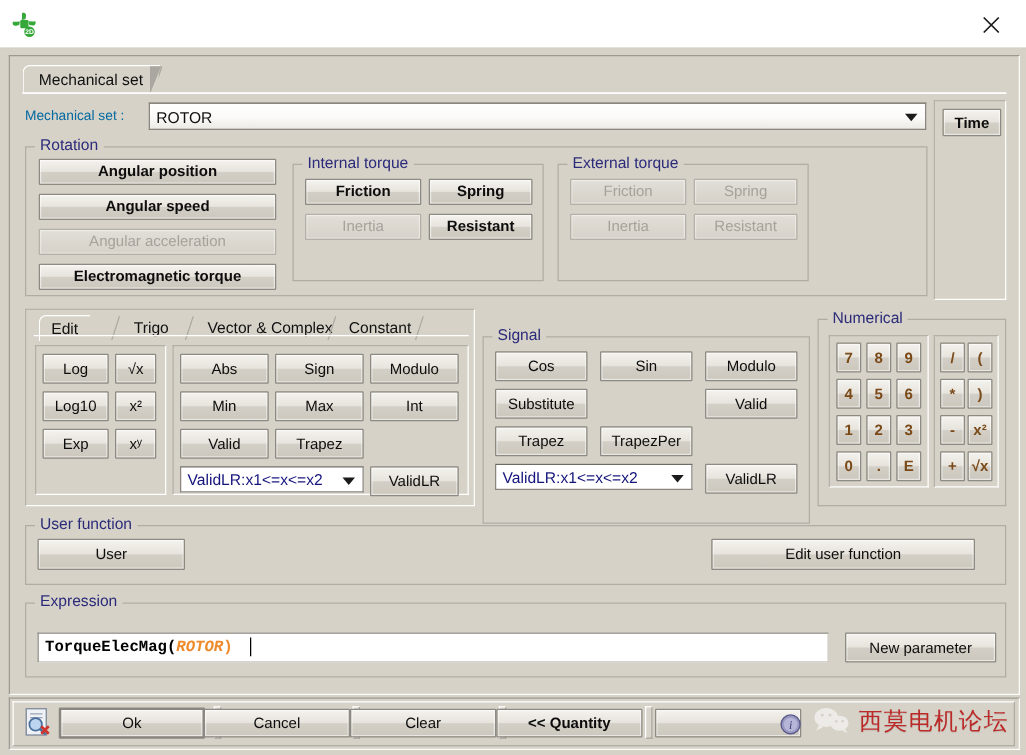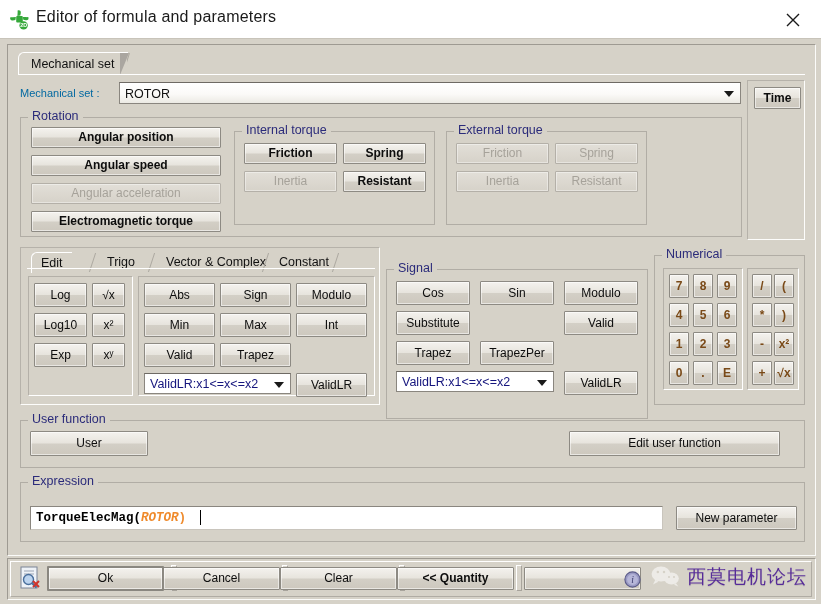--- a/index.html
+++ b/index.html
@@ -99,21 +99,21 @@
   .bb-inner{position:absolute;left:2px;top:2px;width:800px;height:34px;
             border:1px solid #ffffff;border-right-color:#b0aca4;border-bottom-color:#b0aca4;}
   .grip{position:absolute;width:6px;height:26px;box-sizing:border-box;
         border-left:1px solid #fff;border-top:1px solid #fff;
         border-right:1px solid #a8a49c;border-bottom:1px solid #a8a49c;background:#d9d5cc;}
   .btn.default{border:2px solid #8a8780;box-shadow:inset 0 0 0 1px rgba(255,255,255,.6);}
 
   
   .watermark{position:absolute;right:14px;top:560px;height:34px;display:flex;align-items:center;
              color:#f2f0ec;opacity:.92;pointer-events:none;}
-  .wm-text{font-size:19px;letter-spacing:1px;color:#4c1d95;
+  .wm-text{font-size:19px;letter-spacing:1px;color:#b91c1c;
            text-shadow:0 1px 1px rgba(0,0,0,.12);}
   .wm-icon{margin-right:7px;}
 
   .docicon{position:absolute;}
 </style>
 </head>
 <body>
 
 <div class="win">
 
@@ -123,21 +123,20 @@
         <g fill="#35a83a">
           <path d="M8.6 1.4c2.2-0.7 3.6 0.6 3.2 2.6l-0.5 2.4 -2.9 0.6 0.2-2.9c0.1-1.6 0-2.3 0-2.7z"></path>
           <path d="M1.3 8.3c-0.7 2.2 0.6 3.6 2.6 3.2l2.5-0.5 0.5-2.9 -2.9 0.2c-1.6 0.1-2.3 0-2.7 0z"></path>
           <path d="M19.3 8.0c0.8 2.2-0.5 3.7-2.5 3.3l-2.5-0.5 -0.5-2.9 2.9 0.2c1.6 0.1 2.2 0 2.6-0.1z"></path>
           <rect x="7.2" y="7.0" width="6.6" height="6.6" rx="1"></rect>
         </g>
         <circle cx="14.6" cy="16.4" r="4.2" fill="#35a83a"></circle>
         <text x="14.6" y="18.4" font-size="5.4" fill="#ffffff" text-anchor="middle" font-family="Liberation Sans, sans-serif" font-weight="bold">2D</text>
       </svg>
     </span>
-    <div class="title-text">Editor of formula and parameters</div>
     <div class="title-close">
       <svg width="16" height="16" viewBox="0 0 16 16">
         <path d="M2 2 L14 14 M14 2 L2 14" stroke="#1a1a1a" stroke-width="1.4" fill="none"></path>
       </svg>
     </div>
   </div>
 
   <div class="body-panel">
 
     <div class="tabstrip">

